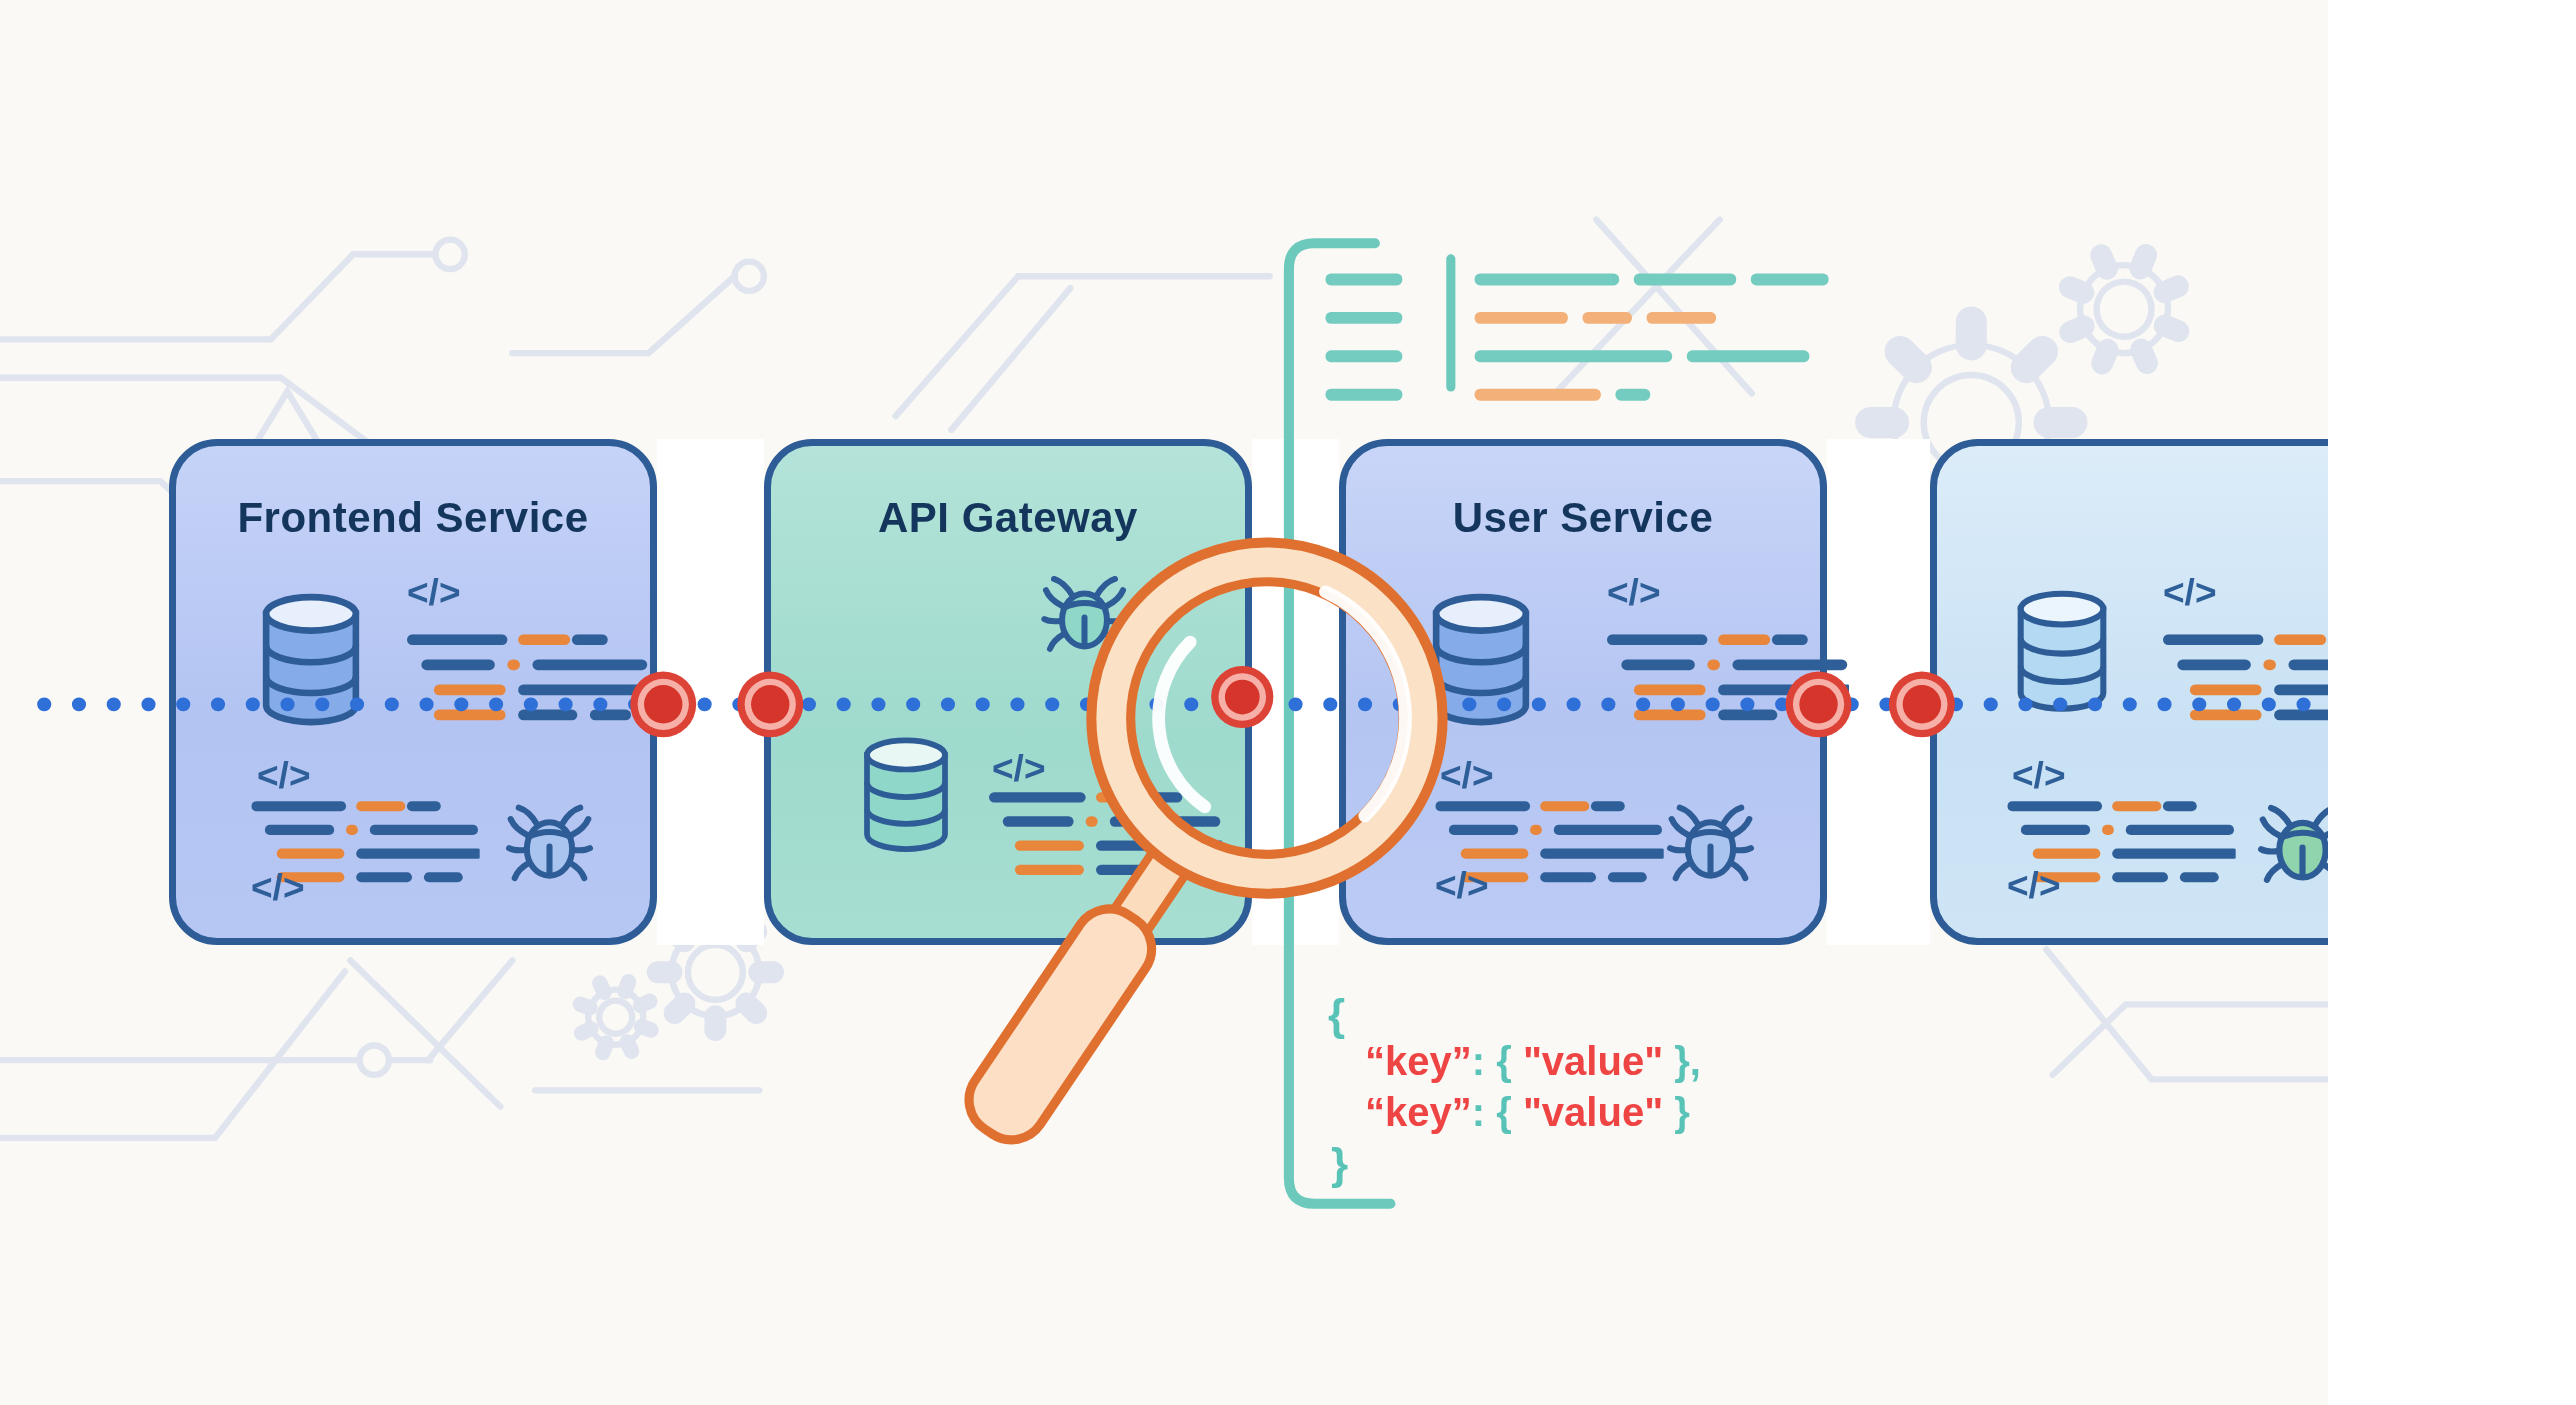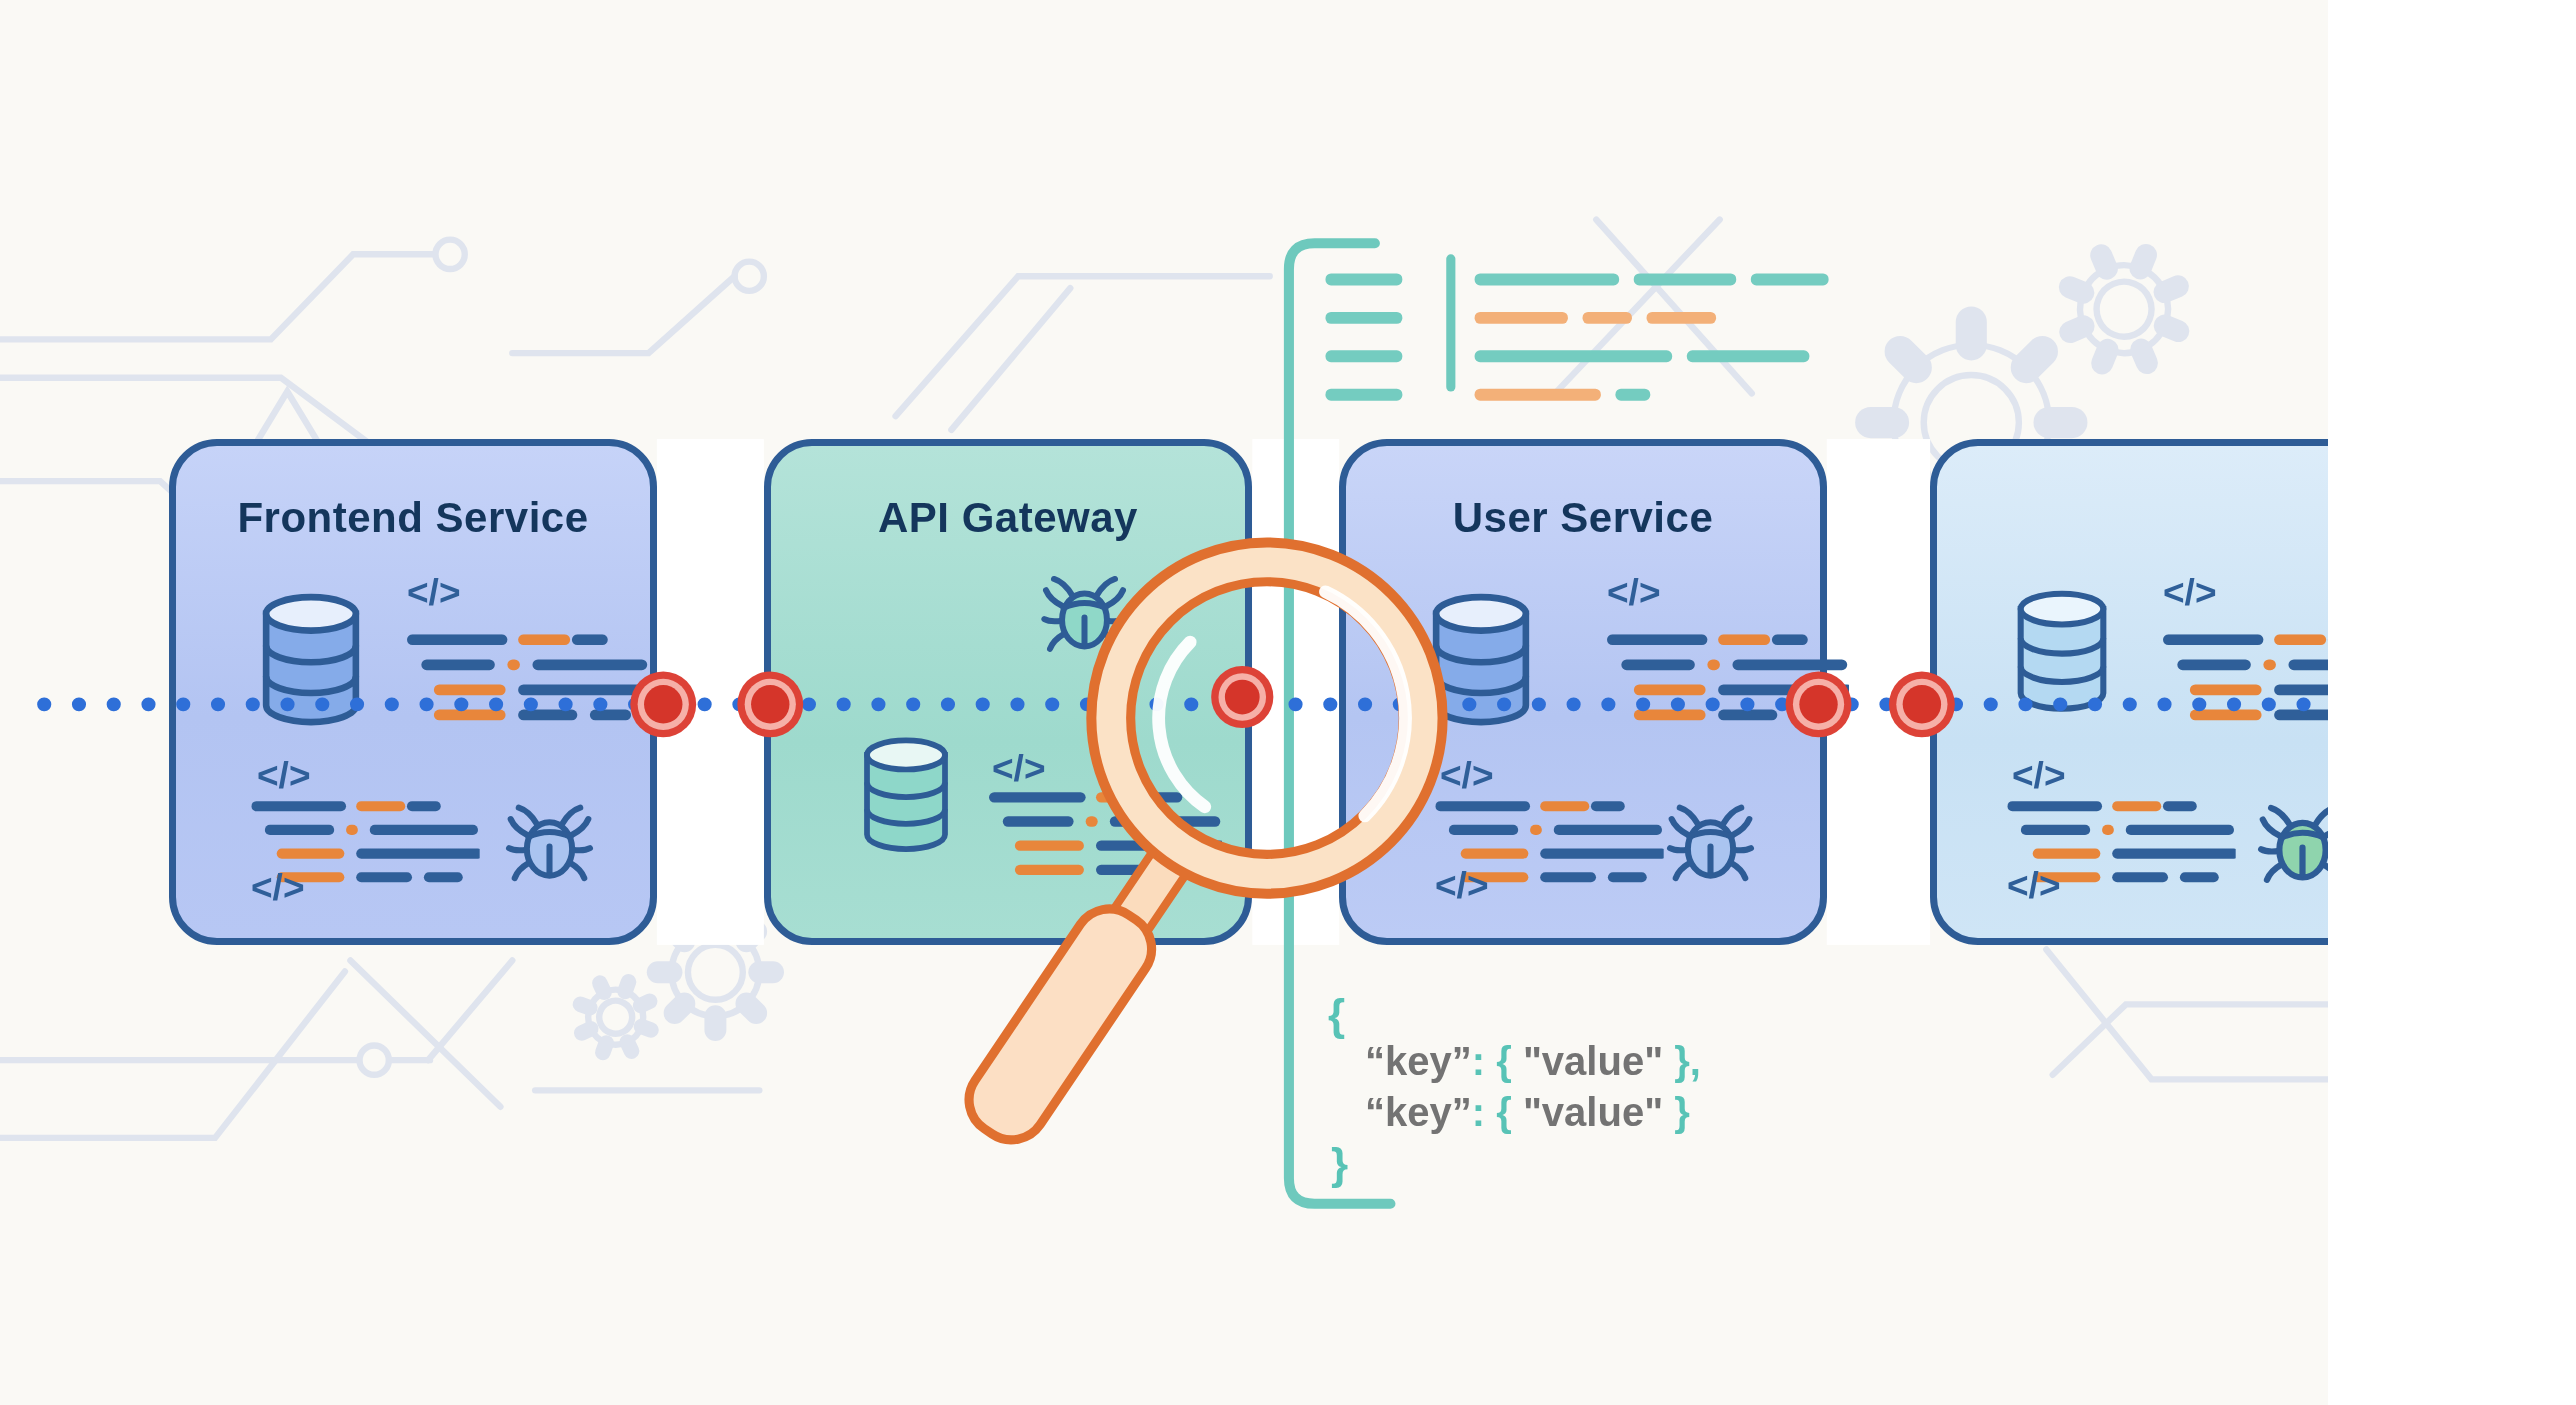--- a/index.html
+++ b/index.html
@@ -17,21 +17,21 @@
   .box-inventory{left:1930px;background:linear-gradient(180deg,#dcecf9 0%,#c8e1f4 60%,#cfe5f6 100%);}
   .service-title{position:absolute;top:48px;left:0;width:100%;text-align:center;
     font-size:42px;font-weight:700;color:#14365c;letter-spacing:0.5px;}
   .icon-abs{position:absolute;}
   .code-glyph{position:absolute;font-size:37px;font-weight:700;color:#2f5f99;line-height:1;}
 
   
   .snippet-text{position:absolute;font-weight:700;white-space:pre;line-height:1;}
   .brace{font-size:44px;color:#58c3b6;}
   .snippet-line{font-size:40px;}
-  .tok-o{color:#737373;}
+  .tok-o{color:#ef4444;}
   .tok-t{color:#58c3b6;}
 </style>
 </head>
 <body>
 
 <div class="stage">
 
   <svg width="0" height="0" style="position:absolute" aria-hidden="true">
     <defs>
       <symbol id="sym-cyl" viewBox="0 0 120 158">

